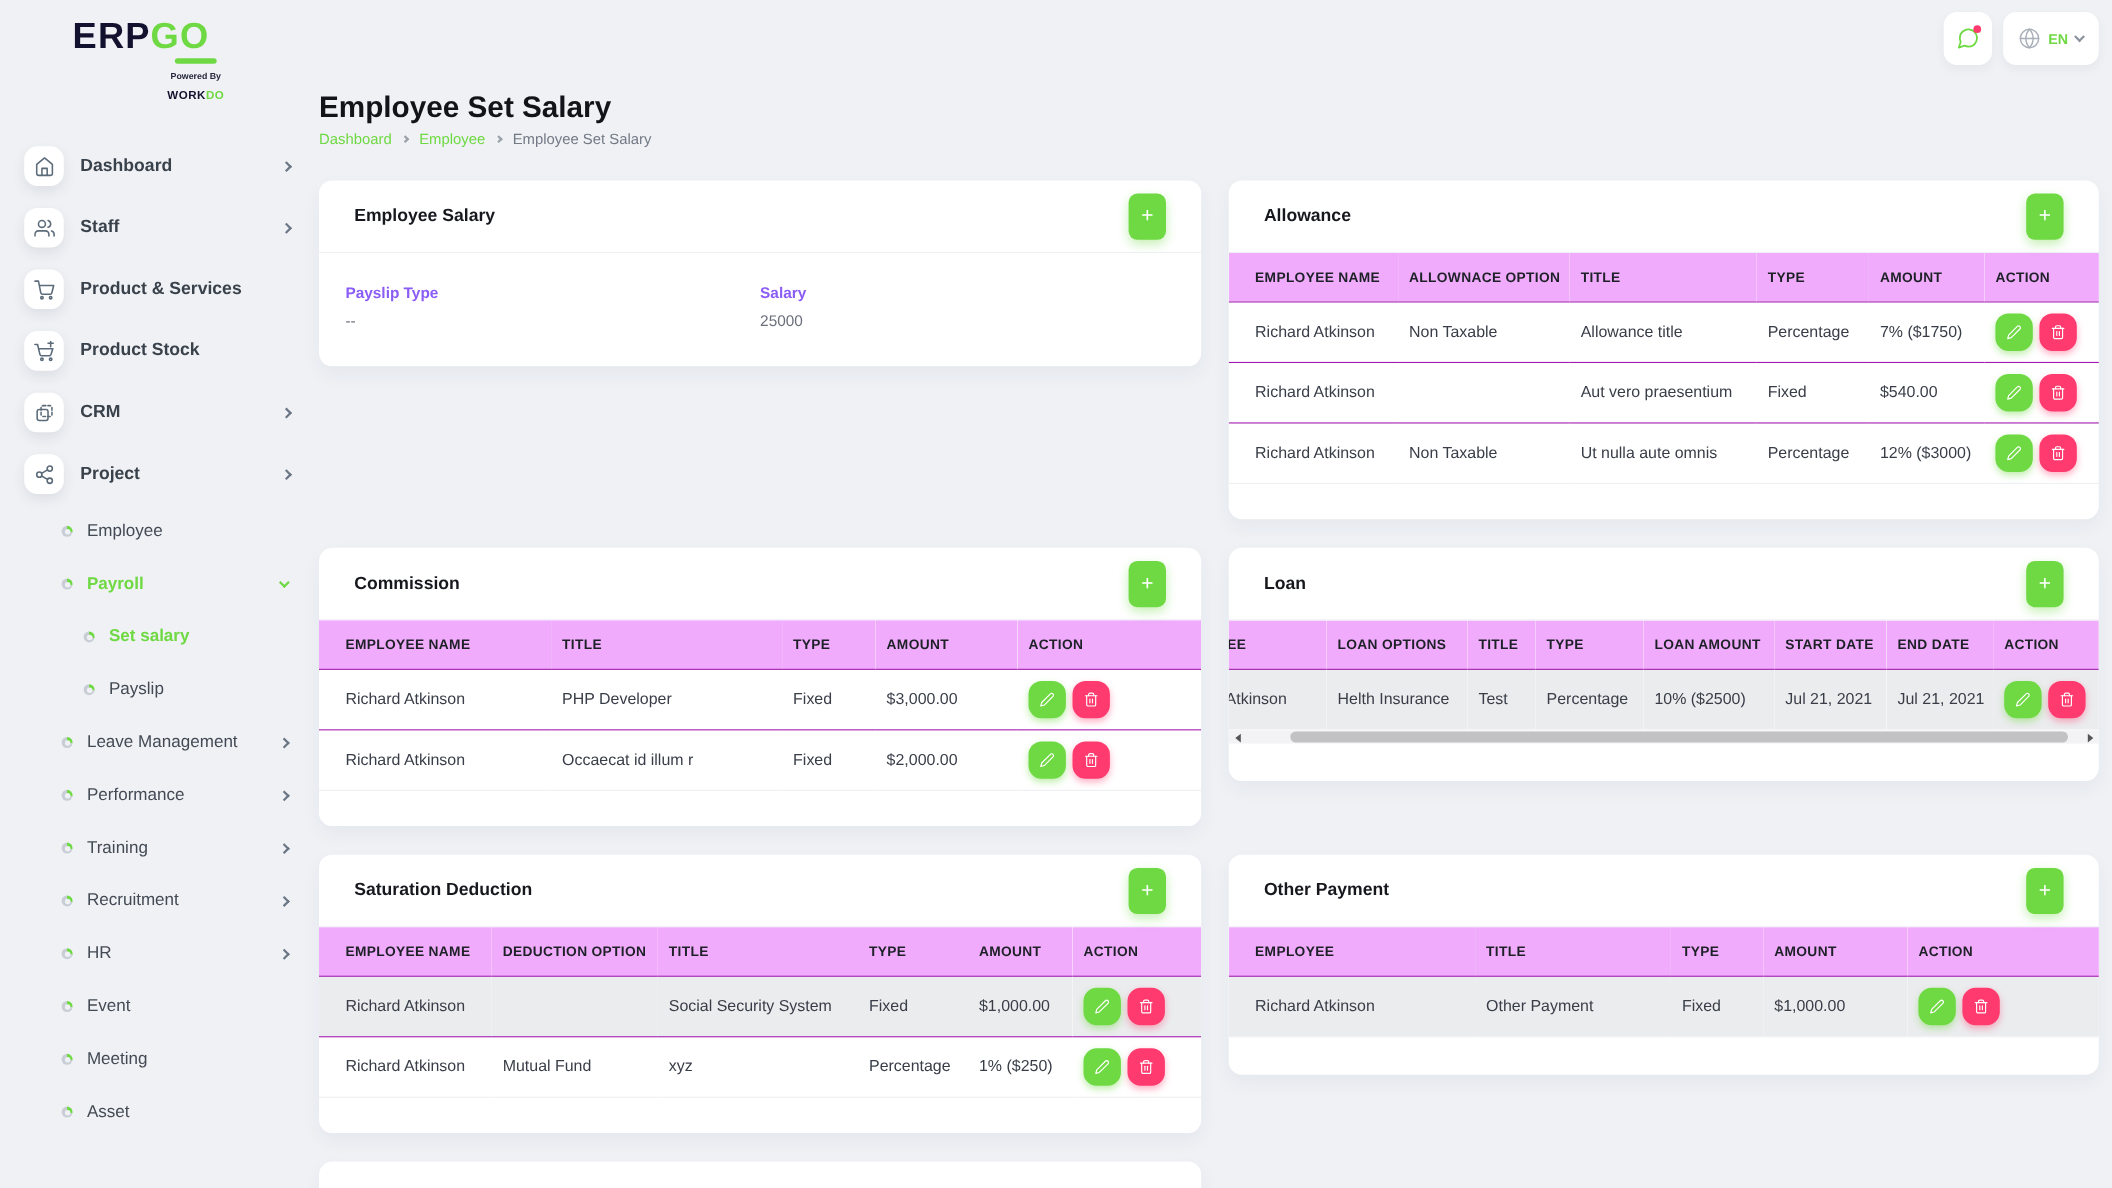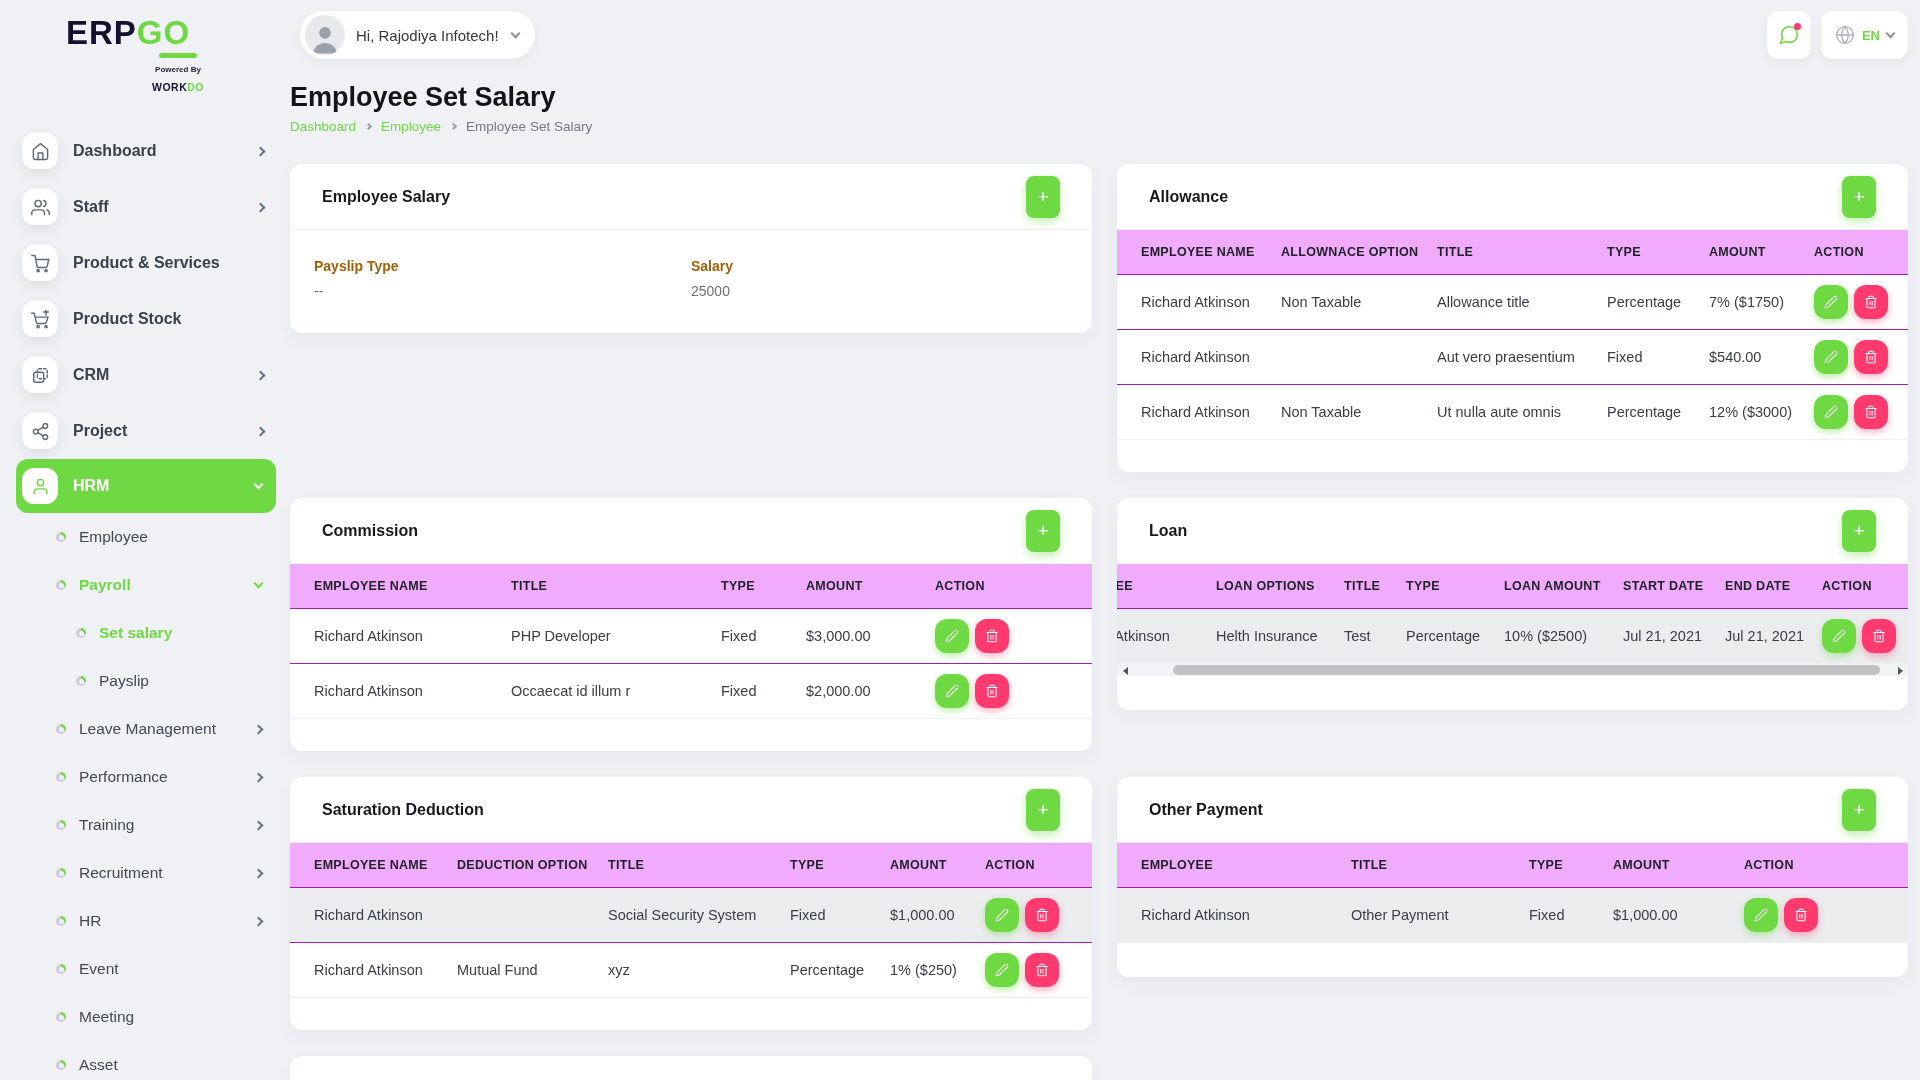--- a/index.html
+++ b/index.html
@@ -76,21 +76,21 @@
   .grid { margin-top:30px; display:grid; grid-template-columns:802px 791px; column-gap:25px; row-gap:26px; align-items:start; }
   .card { background:#fff; border-radius:12px; box-shadow:0 7px 16px rgba(40,50,70,.05); overflow:hidden; }
   .card-head { display:flex; align-items:center; justify-content:space-between;
                padding:14px 32px; height:66px; border-bottom:1px solid #eef0f4; }
   .card-head h2 { font-size:16px; font-weight:700; color:#16181d; }
   .add-btn { width:34px; height:42px; background:#6fd943; color:#fff; border:none; border-radius:8px;
              font-size:19px; line-height:1; cursor:pointer; box-shadow:0 4px 10px rgba(111,217,67,.4); }
 
   .salary-body { display:flex; padding:28px 24px 34px; }
   .salary-body .col { width:50%; }
-  .salary-body .lbl { font-size:14px; font-weight:700; color:#a16207; }
+  .salary-body .lbl { font-size:14px; font-weight:700; color:#8b5cf6; }
   .salary-body .val { font-size:14px; color:#6a6f7a; margin-top:9px; }
 
   table.tbl { border-collapse:collapse; table-layout:fixed; width:100%; }
   .tbl th { background:#f0abfc; text-align:left; font-size:12.5px; font-weight:700; color:#1d2026;
             text-transform:uppercase; letter-spacing:.3px; padding:15px 10px; white-space:nowrap; overflow:hidden; }
   .tbl td { font-size:14.5px; color:#383d47; padding:18px 10px; white-space:nowrap; overflow:hidden;
             border-top:1px solid #a21caf; }
   .tbl tbody tr:last-child td { border-bottom:1px solid #edeff2; }
   .tbl th:first-child, .tbl td:first-child { padding-left:24px; }
   .tbl tr.striped td { background:#ebecee; }
@@ -188,30 +188,20 @@
               <circle cx="18" cy="5" r="3"></circle>
               <circle cx="6" cy="12" r="3"></circle>
               <circle cx="18" cy="19" r="3"></circle>
               <line x1="8.6" y1="13.5" x2="15.4" y2="17.5"></line>
               <line x1="15.4" y1="6.5" x2="8.6" y2="10.5"></line>
             </svg>
           </span>
           <span>Project</span>
           <span class="chev right"></span>
         </div>
-        <div class="nav-item active">
-          <span class="chip">
-            <svg viewBox="0 0 24 24" fill="none" stroke="currentColor" stroke-width="1.8" stroke-linecap="round" stroke-linejoin="round">
-              <path d="M20 21v-2a4 4 0 0 0-4-4H8a4 4 0 0 0-4 4v2"></path>
-              <circle cx="12" cy="7" r="4"></circle>
-            </svg>
-          </span>
-          <span>HRM</span>
-          <span class="chev down"></span>
-        </div>
         <div class="sub-item">
           <span class="dot"></span>
           <span>Employee</span>
         </div>
         <div class="sub-item green">
           <span class="dot"></span>
           <span>Payroll</span>
           <span class="chev down"></span>
         </div>
         <div class="sub-item lvl2 green">
@@ -257,30 +247,20 @@
         </div>
         <div class="sub-item">
           <span class="dot"></span>
           <span>Asset</span>
         </div>
       </nav>
   </aside>
 
   <main class="main">
     <div class="topbar">
-      <div class="user-pill">
-        <span class="avatar">
-          <svg viewBox="0 0 24 24">
-              <circle cx="12" cy="8.4" r="4.1" fill="#99a1ad"></circle>
-              <path d="M3.5 23c.9-5 4.4-7.4 8.5-7.4s7.6 2.4 8.5 7.4z" fill="#99a1ad"></path>
-            </svg>
-        </span>
-        <span class="name">Hi, Rajodiya Infotech!</span>
-        <span class="chev down"></span>
-      </div>
       <div class="top-actions">
         <button class="icon-pill">
           <svg viewBox="0 0 24 24" fill="none" stroke="currentColor" stroke-width="1.8" stroke-linecap="round" stroke-linejoin="round">
               <path d="M21 11.5a8.38 8.38 0 0 1-.9 3.8 8.5 8.5 0 0 1-7.6 4.7 8.38 8.38 0 0 1-3.8-.9L3 21l1.9-5.7a8.38 8.38 0 0 1-.9-3.8 8.5 8.5 0 0 1 4.7-7.6 8.38 8.38 0 0 1 3.8-.9h.5a8.48 8.48 0 0 1 8 8v.5z"></path>
             </svg>
           <span class="notif-dot"></span>
         </button>
         <button class="lang-pill">
           <svg viewBox="0 0 24 24" fill="none" stroke="currentColor" stroke-width="1.6" stroke-linecap="round">
               <circle cx="12" cy="12" r="10"></circle>

